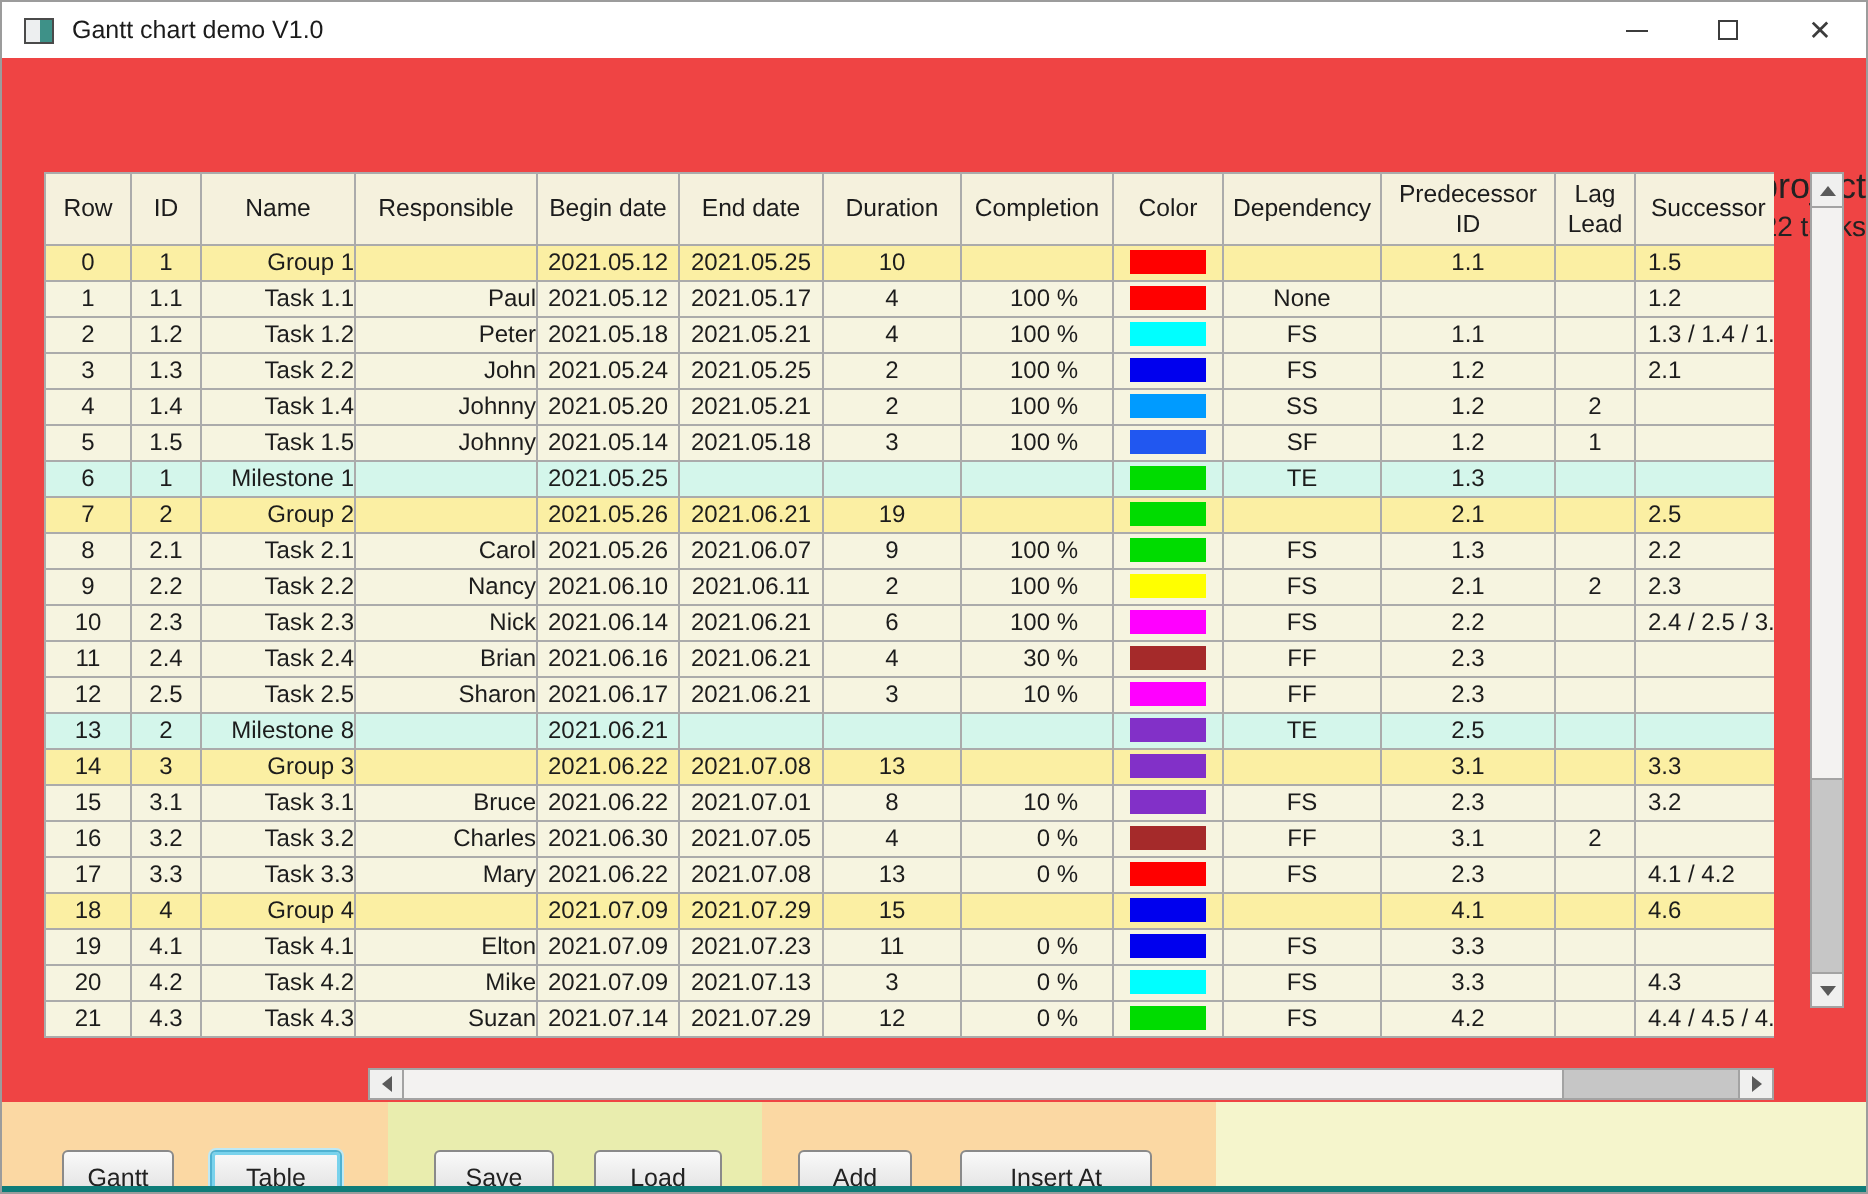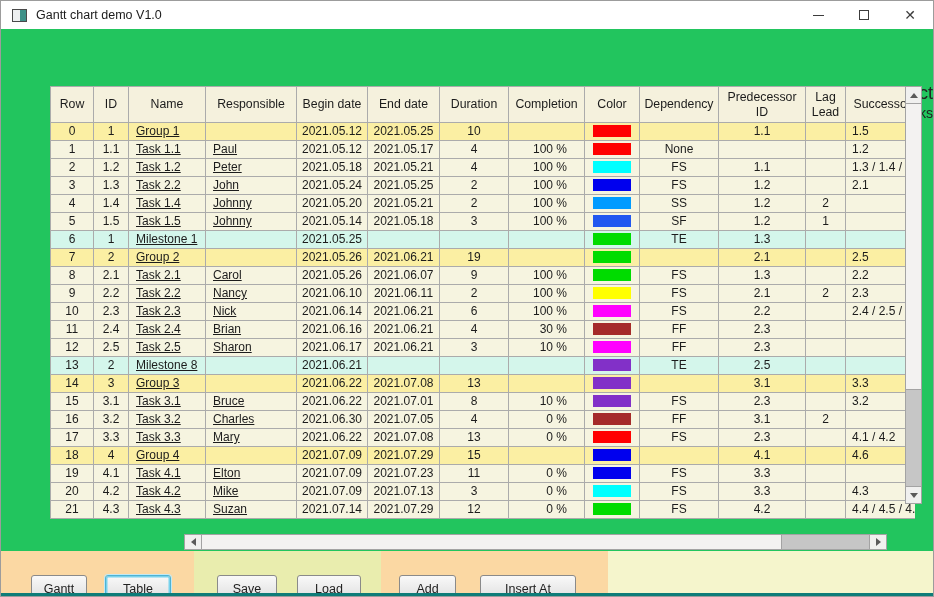--- a/index.html
+++ b/index.html
@@ -1,43 +1,43 @@
 <!DOCTYPE html>
 <html><head>
 <meta charset="utf-8">
 <style>
   html,body{margin:0;padding:0;background:#888;}
   *{box-sizing:border-box;font-family:"Liberation Sans",sans-serif;}
-  .window{position:relative;width:934px;height:597px;background:#22c55e;border:1px solid #9C9C9C;overflow:hidden;}
+  .window{position:relative;width:934px;height:597px;background:#ef4444;border:1px solid #9C9C9C;overflow:hidden;}
 
   
   .titlebar{position:absolute;top:0;left:0;width:100%;height:28px;background:#FFFFFF;display:flex;align-items:center;}
   .app-icon{width:15px;height:13px;margin-left:11px;border:1px solid #4A4A4A;background:linear-gradient(90deg,#EDEff0 0 55%,#3E9188 55% 100%);}
   .titletext{margin-left:9px;font-size:12.5px;color:#1b1b1b;}
   .wincontrols{margin-left:auto;display:flex;height:100%;}
   .wbtn{width:46px;height:28px;display:flex;align-items:center;justify-content:center;color:#3c3c3c;}
   .glyph-min{width:11px;height:0;border-top:1.6px solid #3c3c3c;display:block;}
   .glyph-max{width:10px;height:10px;border:1.3px solid #3c3c3c;display:block;}
   .glyph-close{font-size:14px;line-height:14px;color:#3c3c3c;}
 
   
   .heading{position:absolute;top:33px;left:0;width:100%;text-align:right;color:#222;margin-top:48px;}
   .heading .h1{font-size:18px;line-height:22px;}
   .heading .h2{font-size:14px;line-height:18px;}
 
   
-  .tviewport{position:absolute;left:21px;top:85px;width:865px;height:485px;overflow:hidden;margin-left:28px;}
+  .tviewport{position:absolute;left:21px;top:85px;width:865px;height:485px;overflow:hidden;}
   table{border-collapse:collapse;table-layout:fixed;width:884px;font-size:12px;color:#1c1c1c;}
   th,td{border:1px solid #ABABAB;padding:0;height:18px;line-height:17px;overflow:hidden;white-space:nowrap;}
   thead th{height:36px;font-weight:normal;font-size:12.3px;white-space:pre-line;line-height:15px;vertical-align:middle;text-align:center;background:#F5F1DD;}
   tr.task td{background:#F6F4E0;}
   tr.group td{background:#FBEFA3;}
   tr.milestone td{background:#D4F6EB;}
   td{text-align:center;}
-  td.col-name,td.col-responsible{text-align:left;padding-left:7px;text-decoration:underline;}
+  td.col-name,td.col-responsible{text-align:right;padding-left:7px;}
   td.col-successor{text-align:left;padding-left:6px;}
   td.col-completion{text-align:right;padding-right:17px;}
   .swatch{display:inline-block;width:38px;height:12px;vertical-align:middle;margin-top:-2px;}
 
   
   .vscroll{position:absolute;left:904px;top:85px;width:17px;height:418px;background:#C6C6C6;border:1px solid #A3A3A3;}
   .vscroll .btn-up{position:absolute;top:0;left:0;width:100%;height:17px;background:#F0F0EF;border-bottom:1px solid #A3A3A3;display:flex;align-items:center;justify-content:center;}
   .vscroll .thumb{position:absolute;top:17px;left:0;width:100%;height:286px;background:#F3F2F1;border-bottom:1px solid #A3A3A3;}
   .vscroll .btn-down{position:absolute;bottom:0;left:0;width:100%;height:17px;background:#F0F0EF;border-top:1px solid #A3A3A3;display:flex;align-items:center;justify-content:center;}
   .hscroll{position:absolute;left:183px;top:533px;width:703px;height:16px;background:#C6C6C6;border:1px solid #A3A3A3;}

